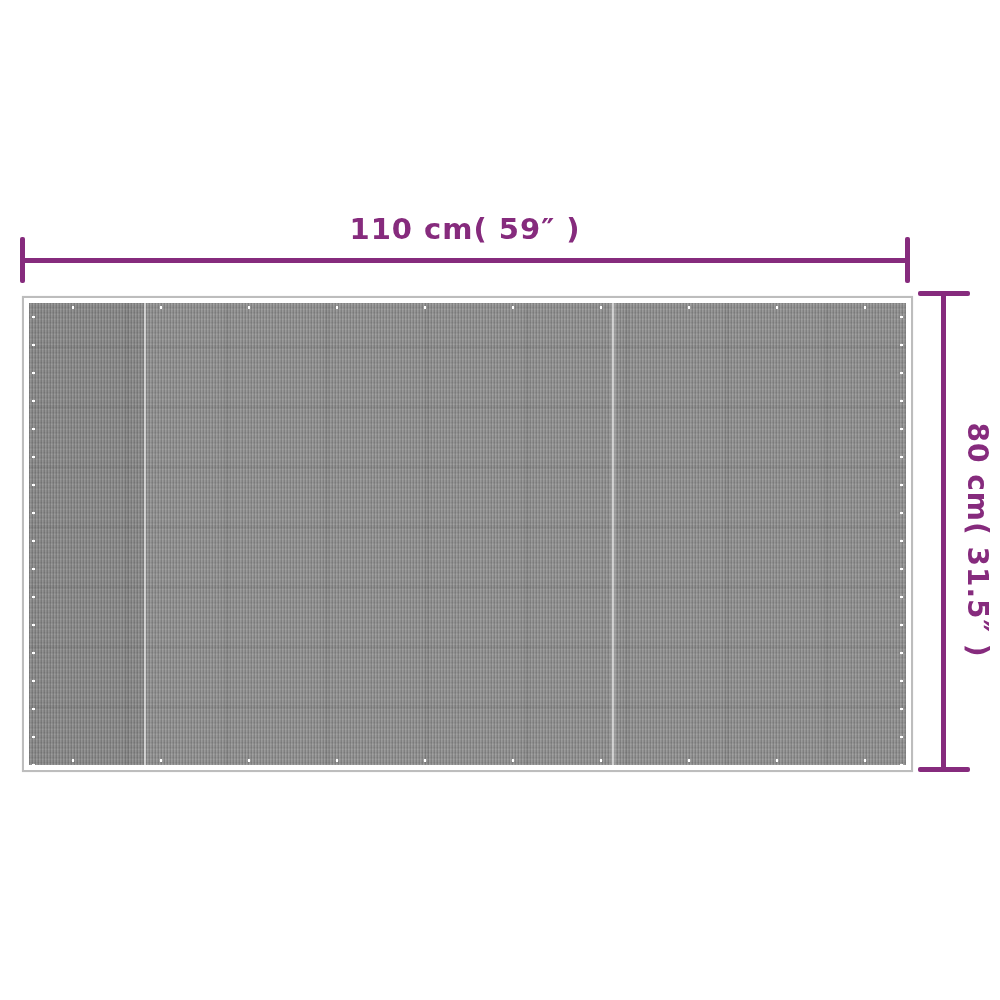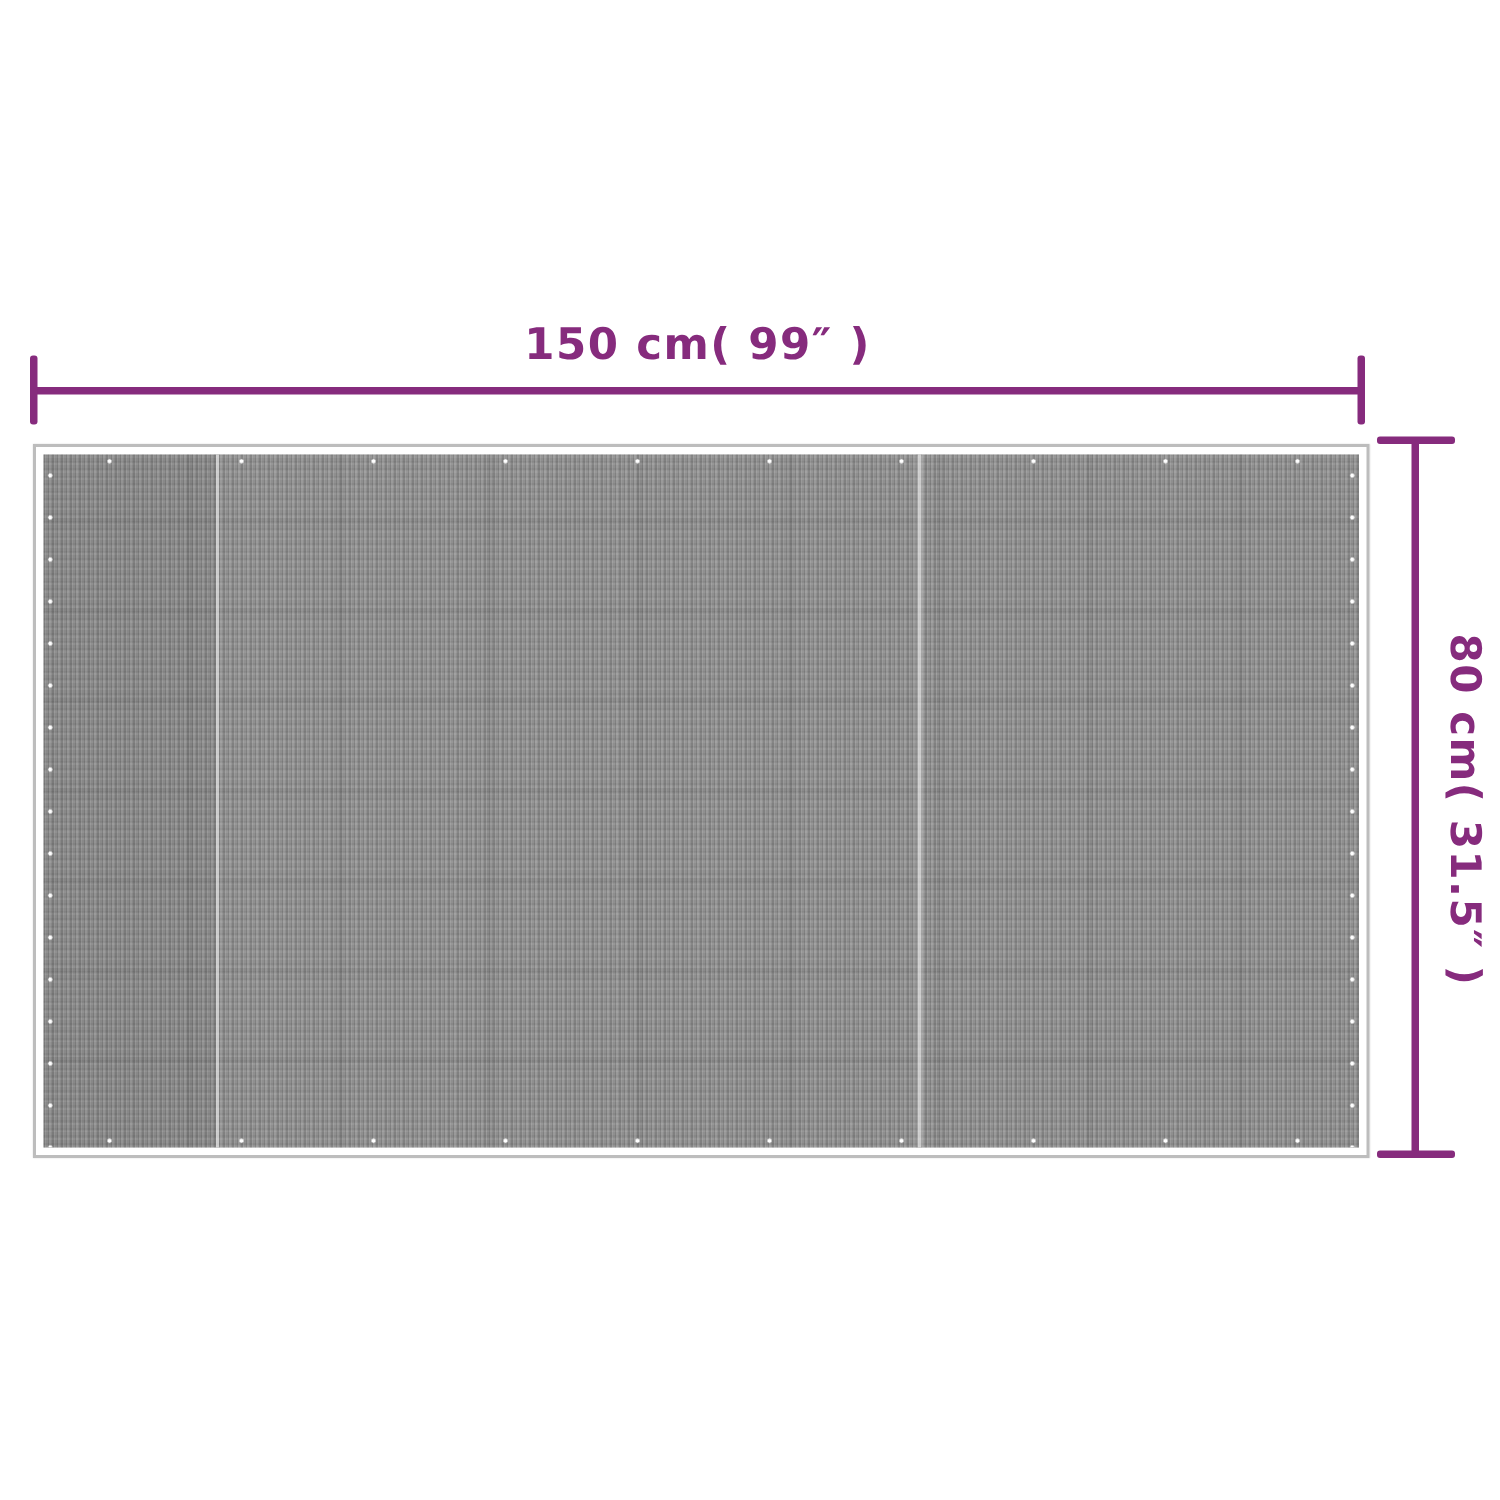--- a/index.html
+++ b/index.html
@@ -136,21 +136,21 @@
     font-size:28px;font-weight:bold;
     color:var(--accent);
     letter-spacing:1px;
   }
 </style>
 </head>
 <body>
 
 <div class="canvas">
 
-  <div class="h-dim-label">150 cm( 99″ )</div>
+  <div class="h-dim-label">110 cm( 59″ )</div>
   <div class="h-dim-line"></div>
   <div class="h-tick left"></div>
   <div class="h-tick right"></div>
 
   <div class="product">
     <div class="mesh">
       <div class="shade-left"></div>
       <div class="seam s1"></div>
       <div class="seam s2"></div>
       <div class="dots top"></div>

